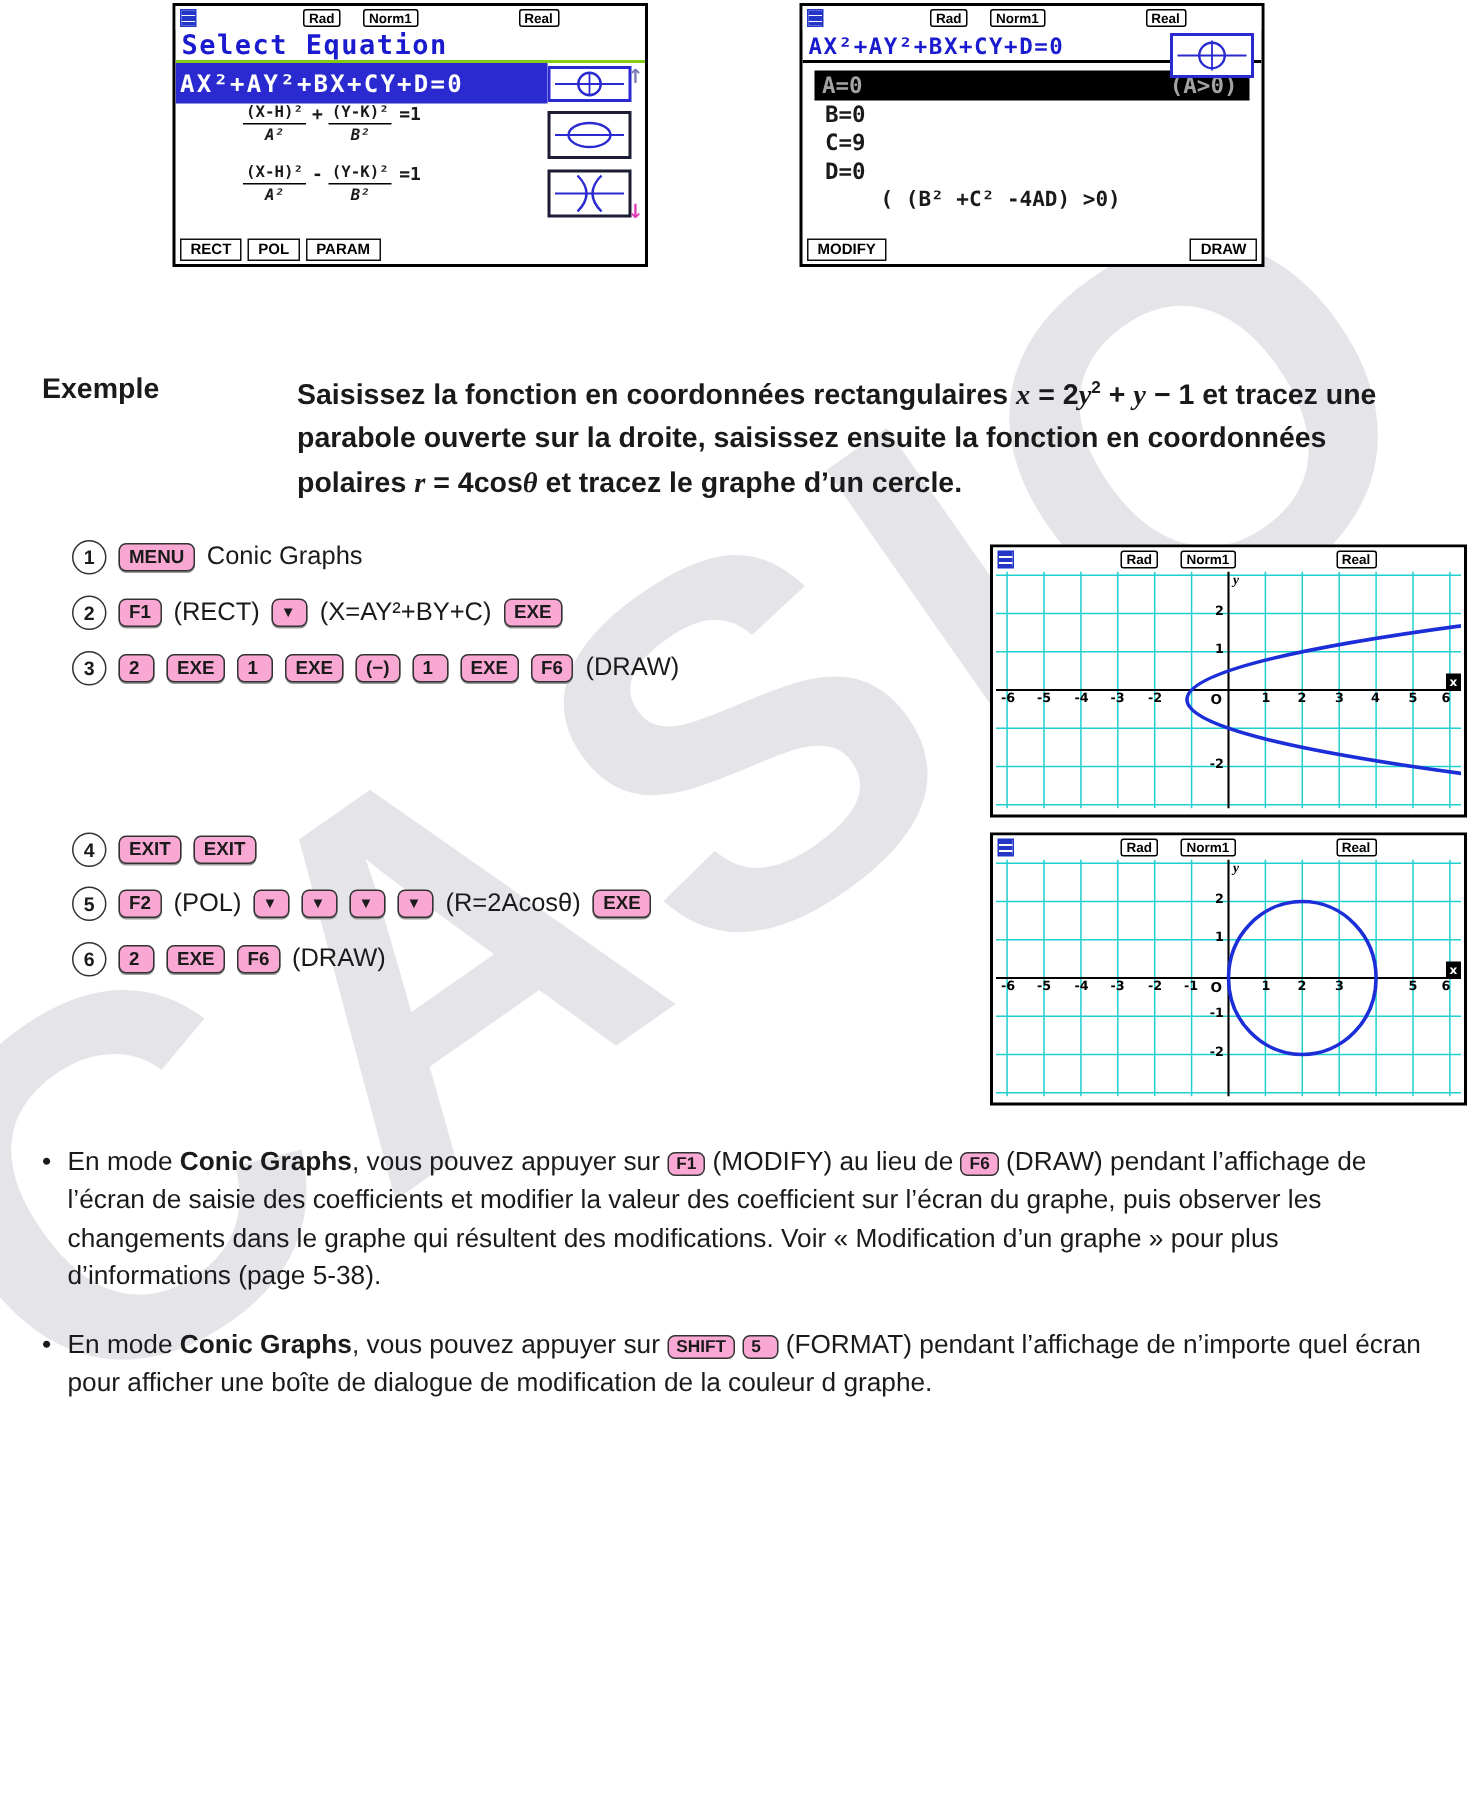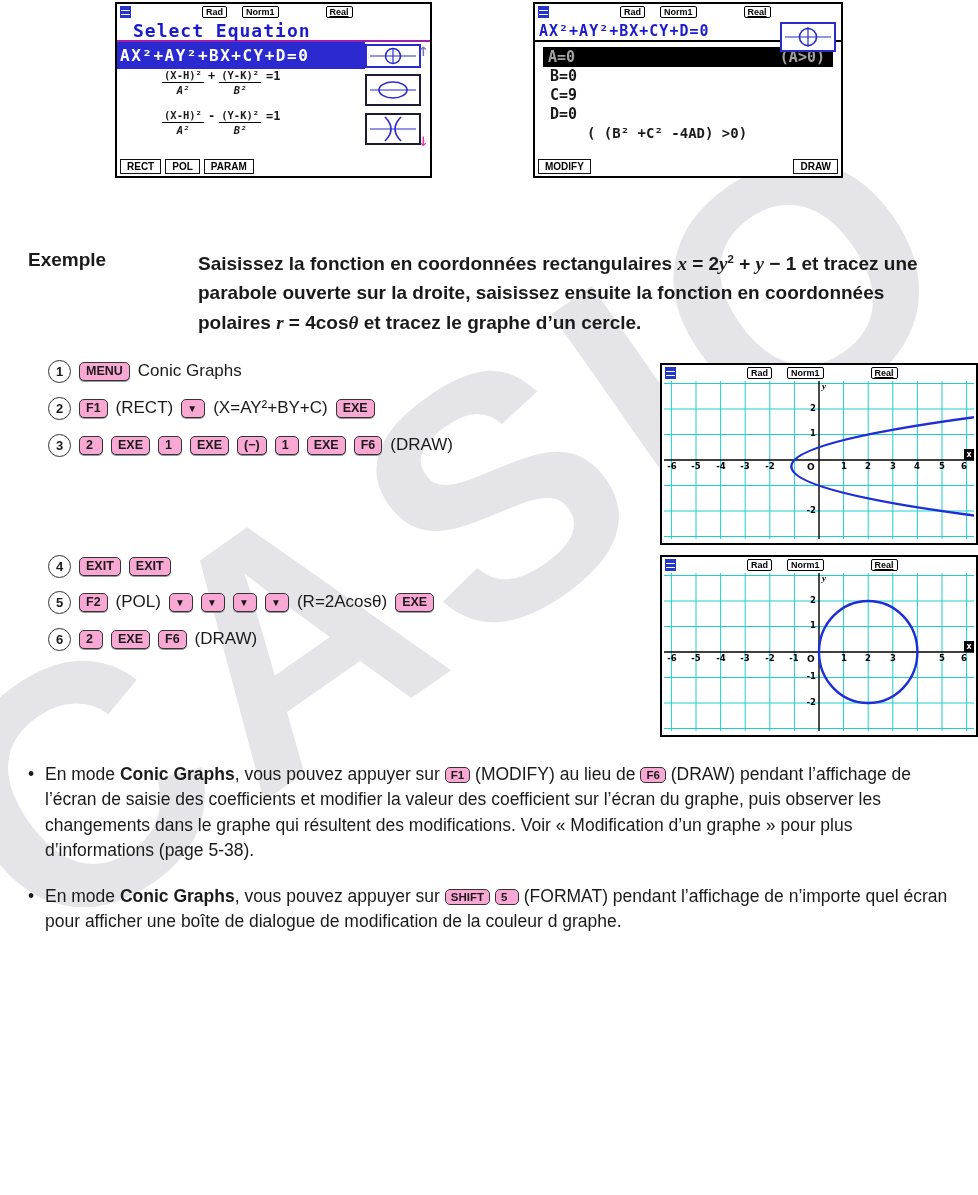--- a/index.html
+++ b/index.html
@@ -19,26 +19,26 @@
 
   
   .calc-screen { position:absolute; background:#fff; border:2px solid #000;
     font-family:"DejaVu Sans Mono", monospace; overflow:hidden; }
   .sb { height:16px; display:flex; align-items:center; padding:1px 3px; gap:15px; background:#fff; }
   .doc-icon { width:11px; height:12px; border:1px solid #2436c8;
     background:repeating-linear-gradient(180deg,#2436c8 0px,#2436c8 3px,#ffffff 3px,#ffffff 4px); }
   .sb-badge { border:1px solid #000; border-radius:2px; font:bold 9px "Liberation Sans",sans-serif;
     padding:0 3px; height:12px; line-height:11px; color:#000; background:#fff; }
   .sb-rad { margin-left:56px; }
-  .sb-real { margin-left:32px;text-decoration:underline; }
+  .sb-real { margin-left:52px; }
 
   
   .select-screen { left:115px; top:2px; width:317px; height:176px; }
   .sel-title { color:#1a1ace; font:bold 18px "DejaVu Sans Mono",monospace; letter-spacing:1px;
-    border-bottom:2px solid #a21caf; height:22px; padding-left:16px; }
+    border-bottom:2px solid #84cc16; height:22px; padding-left:4px; }
   .sel-row1 { height:27px; display:flex; align-items:center; }
   .sel-row1-text { width:248px; height:27px; background:#2a2ad0; color:#fff;
     font:bold 16px "DejaVu Sans Mono",monospace; letter-spacing:1.5px;
     display:flex; align-items:center; padding-left:3px; }
   .sel-frow { height:40px; display:flex; align-items:flex-start; padding-left:5px;
     font:bold 12px "DejaVu Sans Mono",monospace;margin-left:40px; }
   .frac { display:inline-block; text-align:center; font:bold 10.5px "DejaVu Sans Mono",monospace; }
   .frac .num { display:block; border-bottom:1.5px solid #000; padding:0 2px 1px; }
   .frac .den { display:block; padding-top:1px;font-style:italic; }
   .op { margin:0 4px; } .rhs { margin-left:5px; }

